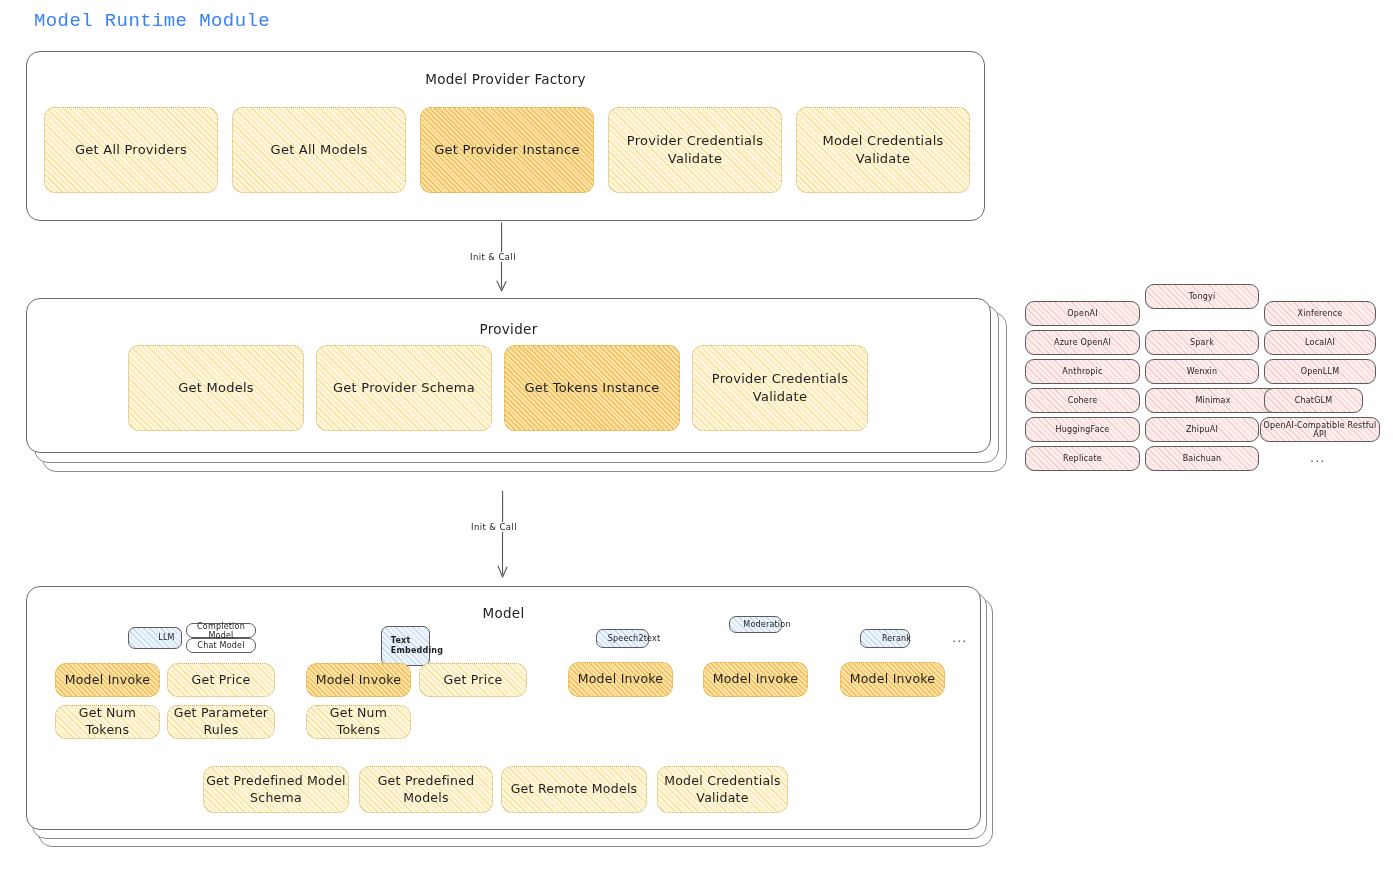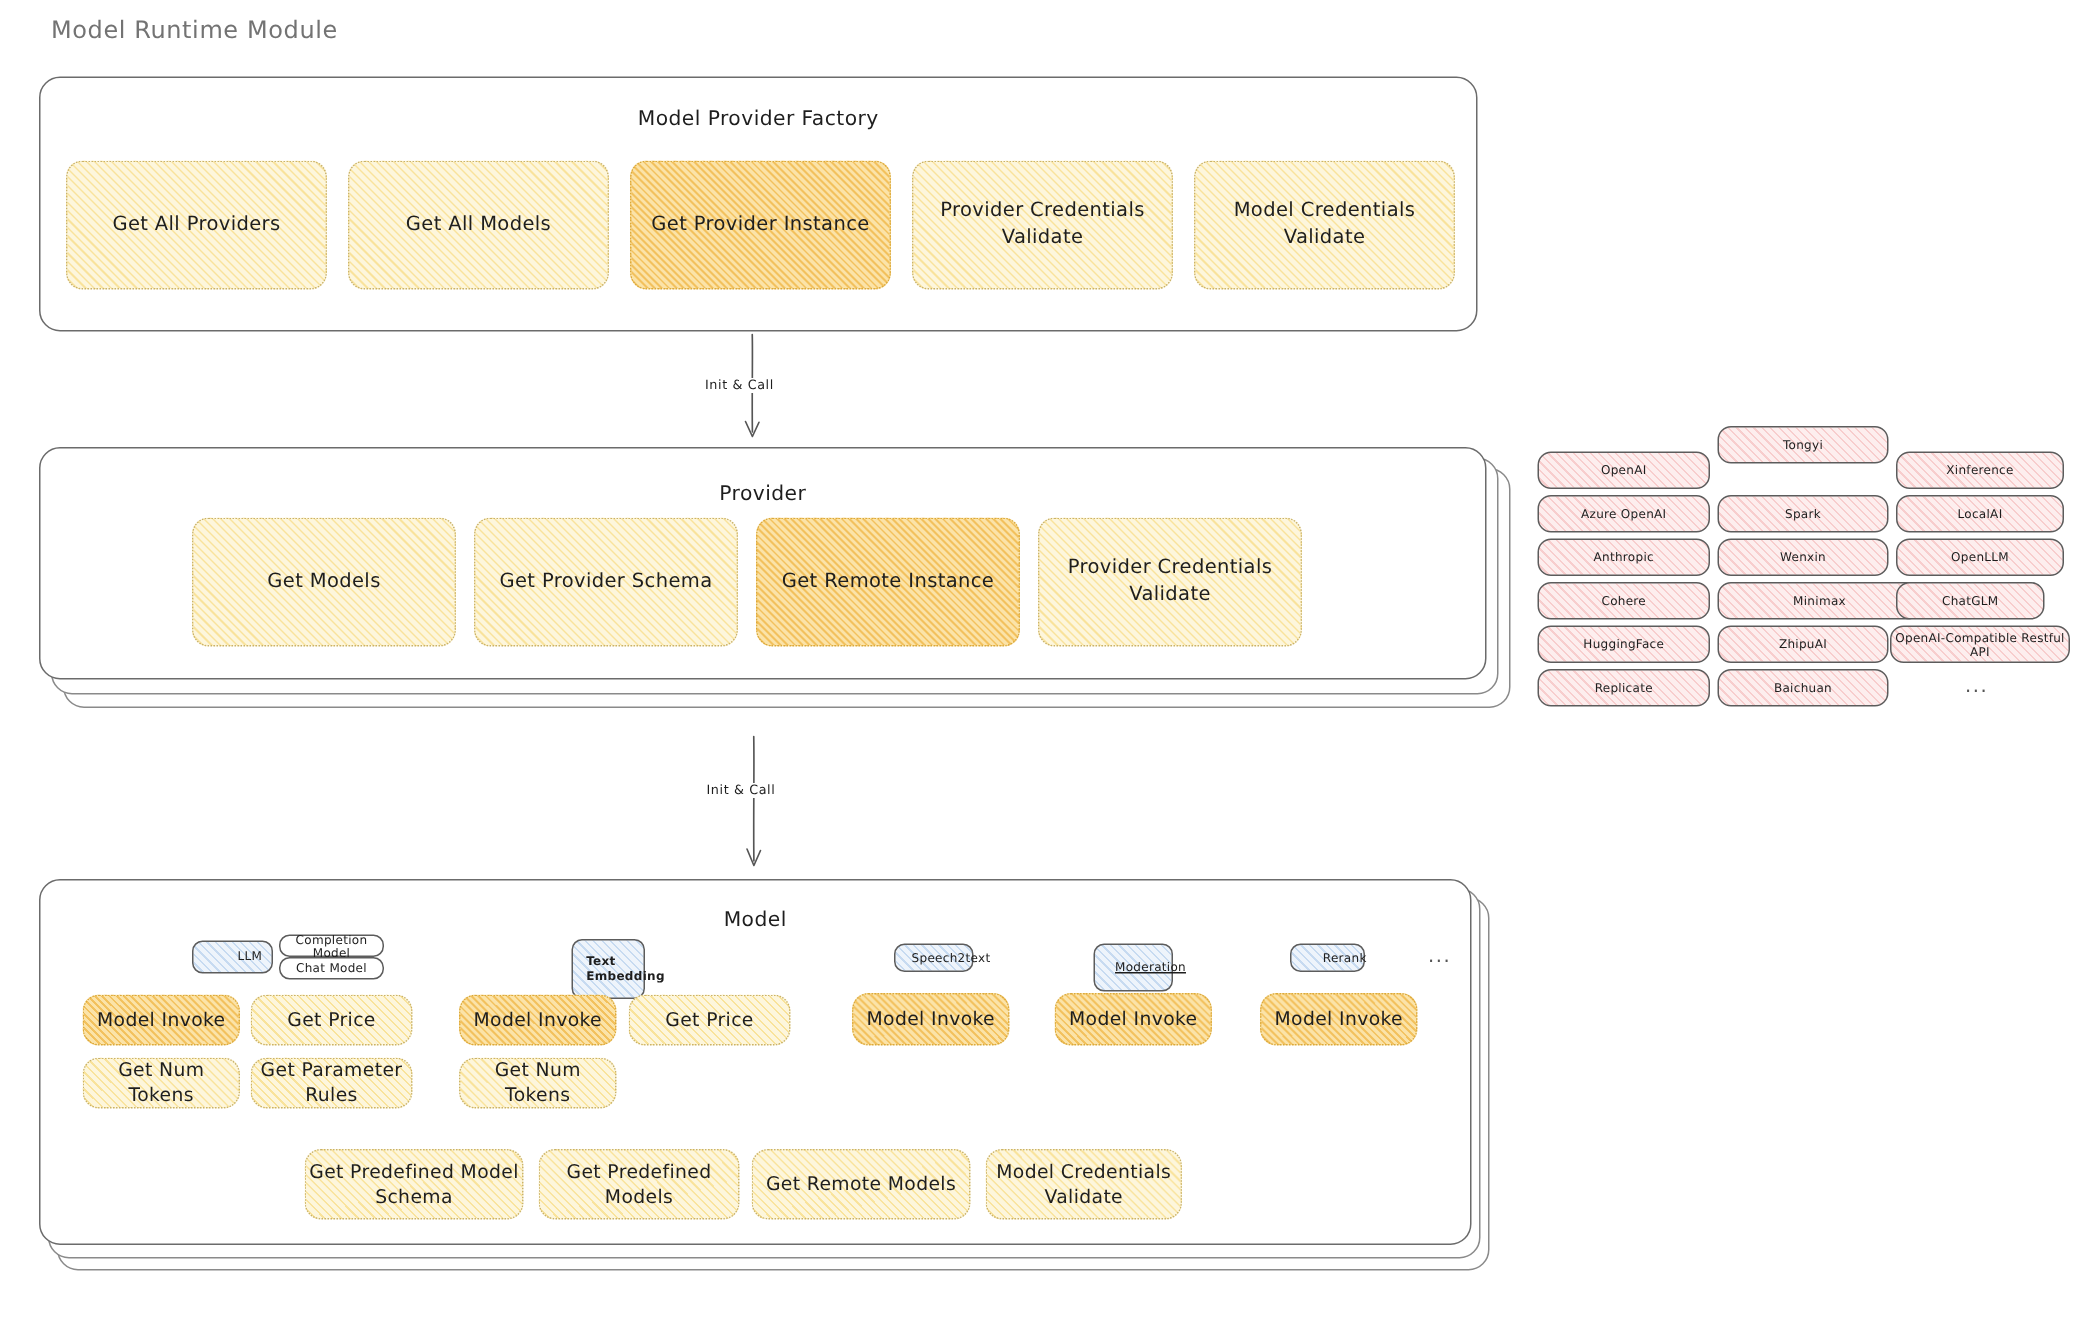--- a/index.html
+++ b/index.html
@@ -7,21 +7,21 @@
   body{
     width:1393px;height:880px;position:relative;overflow:hidden;
     font-family:"DejaVu Sans","Liberation Sans",sans-serif;
     color:#1e1e1e;
   }
   .canvas{position:absolute;inset:0;}
 
   
   #page-title{
     position:absolute;left:34px;top:10px;
-    font-size:16px;letter-spacing:.4px;color:#737373;
+    font-size:19px;letter-spacing:.4px;color:#3b82f6;font-family:Liberation Mono, monospace;
   }
 
   
   .sect{
     position:absolute;background:#fff;
     border:1.1px solid #6b6b6b;
     border-radius:14px;
     box-sizing:border-box;
   }
   .sect-shadow{
@@ -144,21 +144,21 @@
   </div>
 
   <div class="sect-shadow" style="left:42px;top:312px;width:965px;height:160px;"></div>
   <div class="sect-shadow" style="left:34px;top:305px;width:965px;height:158px;"></div>
   <div class="sect" style="left:26px;top:298px;width:965px;height:155px;z-index:1;">
     <div class="sect-title" style="top:22px;">Provider</div>
   </div>
 
   <div class="ybox" style="left:128px;top:345px;width:176px;height:86px;z-index:2;">Get Models</div>
   <div class="ybox" style="left:316px;top:345px;width:176px;height:86px;z-index:2;">Get Provider Schema</div>
-  <div class="ybox hot" style="left:504px;top:345px;width:176px;height:86px;z-index:2;">Get Remote Instance</div>
+  <div class="ybox hot" style="left:504px;top:345px;width:176px;height:86px;z-index:2;">Get Tokens Instance</div>
   <div class="ybox" style="left:692px;top:345px;width:176px;height:86px;z-index:2;">Provider Credentials Validate</div>
 
   <div class="chip" style="left:1025px;top:301px;width:115px;height:25px;">OpenAI</div>
   <div class="chip" style="left:1025px;top:330px;width:115px;height:25px;">Azure OpenAI</div>
   <div class="chip" style="left:1025px;top:359px;width:115px;height:25px;">Anthropic</div>
   <div class="chip" style="left:1025px;top:388px;width:115px;height:25px;">Cohere</div>
   <div class="chip" style="left:1025px;top:417px;width:115px;height:25px;">HuggingFace</div>
   <div class="chip" style="left:1025px;top:446px;width:115px;height:25px;">Replicate</div>
 
   <div class="chip" style="left:1145px;top:284px;width:114px;height:25px;">Tongyi</div>
@@ -199,21 +199,21 @@
   <div class="ybox sm" style="left:167px;top:705px;width:108px;height:34px;z-index:2;">Get Parameter Rules</div>
 
   <div class="bbadge" style="left:381px;top:626px;width:49px;height:40px;z-index:2;font-weight:bold;">Text Embedding</div>
   <div class="ybox hot sm" style="left:306px;top:663px;width:105px;height:34px;z-index:2;">Model Invoke</div>
   <div class="ybox sm" style="left:419px;top:663px;width:108px;height:34px;z-index:2;">Get Price</div>
   <div class="ybox sm" style="left:306px;top:705px;width:105px;height:34px;z-index:2;">Get Num Tokens</div>
 
   <div class="bbadge" style="left:596px;top:629px;width:53px;height:19px;z-index:2;">Speech2text</div>
   <div class="ybox hot sm" style="left:568px;top:662px;width:105px;height:35px;z-index:2;">Model Invoke</div>
 
-  <div class="bbadge" style="left:729px;top:629px;width:53px;height:32px;z-index:2;text-decoration:underline;">Moderation</div>
+  <div class="bbadge" style="left:729px;top:616px;width:53px;height:17px;z-index:2;">Moderation</div>
   <div class="ybox hot sm" style="left:703px;top:662px;width:105px;height:35px;z-index:2;">Model Invoke</div>
 
   <div class="bbadge" style="left:860px;top:629px;width:50px;height:19px;z-index:2;">Rerank</div>
   <div class="ybox hot sm" style="left:840px;top:662px;width:105px;height:35px;z-index:2;">Model Invoke</div>
 
   <div class="ellipsis" style="left:952px;top:630px;z-index:2;">...</div>
 
   <div class="ybox sm" style="left:203px;top:766px;width:146px;height:47px;z-index:2;">Get Predefined Model Schema</div>
   <div class="ybox sm" style="left:359px;top:766px;width:134px;height:47px;z-index:2;">Get Predefined Models</div>
   <div class="ybox sm" style="left:501px;top:766px;width:146px;height:47px;z-index:2;">Get Remote Models</div>

